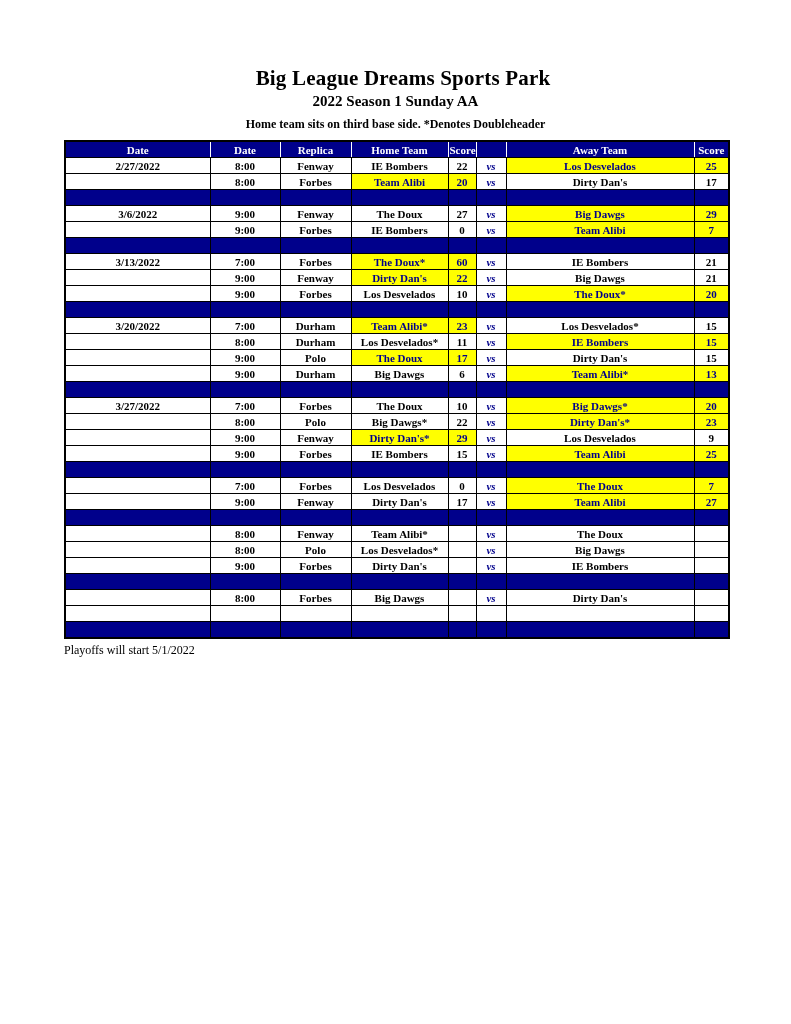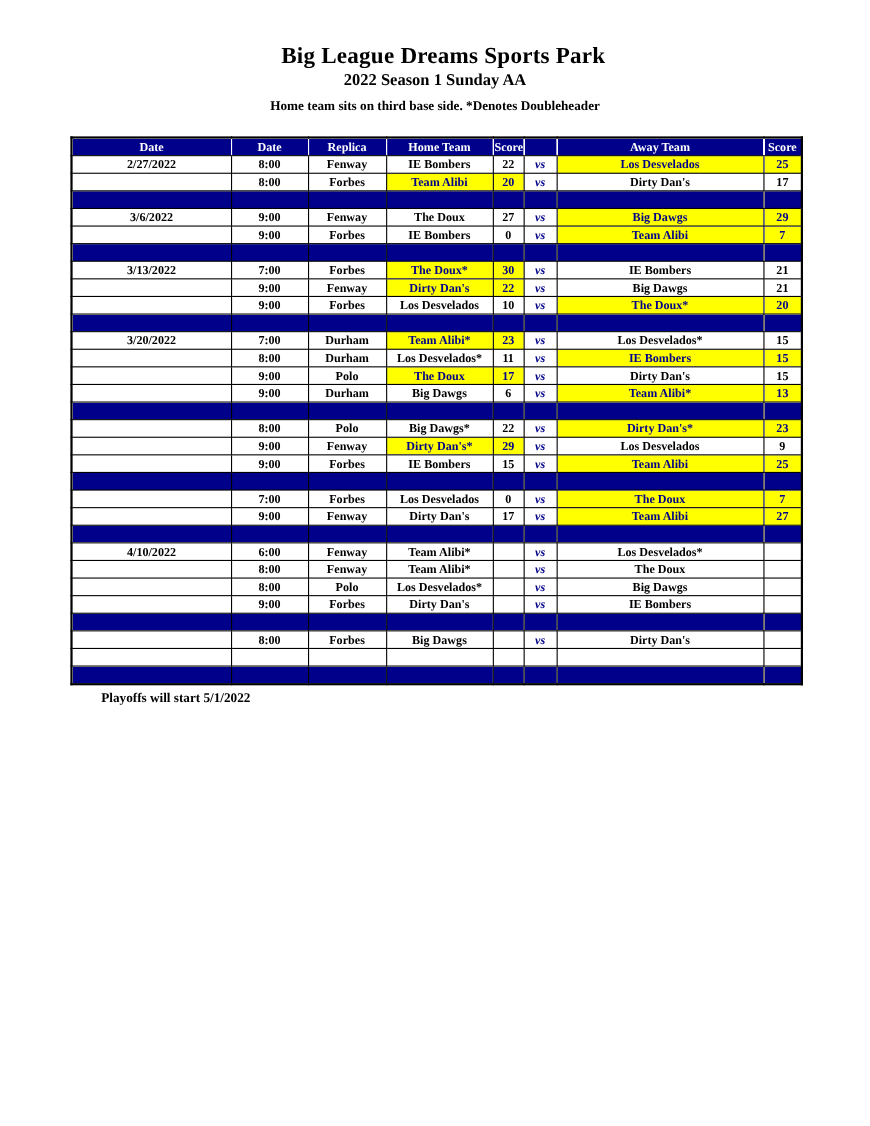--- a/index.html
+++ b/index.html
@@ -6,21 +6,21 @@
   body {
     width: 791px; height: 1024px;
     background: #ffffff;
     font-family: "Liberation Serif", serif;
     color: #000;
     overflow: hidden;
   }
   .doc { width: 791px; height: 1024px; position: relative; }
 
   .title {
-    margin-top: 38px;
+    margin-top: 66px;
     text-align: center;
     font-size: 21px;
     font-weight: bold;
     letter-spacing: 0.2px;
     padding-left: 15px;
   }
   .subtitle {
     margin-top: 2px;
     text-align: center;
     font-size: 15px;
@@ -28,21 +28,21 @@
   }
   .note {
     margin-top: 7px;
     text-align: center;
     font-size: 12px;
     font-weight: bold;
   }
 
   table.schedule {
     margin-left: 64px;
-    margin-top: 20px;
+    margin-top: 8px;
     border-collapse: collapse;
     table-layout: fixed;
     width: 664px;
     border: 2px solid #000;
   }
   table.schedule td, table.schedule th {
     border: 1px solid #000;
     height: 15px;
     padding: 0 1px;
     font-size: 11px;
@@ -59,24 +59,24 @@
     border-left: 1px solid #fff;
     border-right: 1px solid #fff;
     border-top: 1px solid #000;
     border-bottom: 1px solid #000;
   }
   td.hl { background: var(--yellow); color: var(--navy); }
   td.vs { font-style: italic; color: var(--navy); }
   tr.sep td { background: var(--navy); }
 
   .footer {
-    margin-left: 92px;
+    margin-left: 64px;
     margin-top: 4px;
     font-size: 12px;
-    font-weight: bold;
+    font-weight: normal;
   }
 </style>
 </head>
 <body>
 
 <div class="doc">
   <div class="title">Big League Dreams Sports Park</div>
   <div class="subtitle">2022 Season 1 Sunday AA</div>
   <div class="note">Home team sits on third base side.  *Denotes Doubleheader</div>
 
@@ -162,21 +162,21 @@
           <td></td>
           <td></td>
           <td></td>
           <td></td>
         </tr>
         <tr>
           <td>3/13/2022</td>
           <td>7:00</td>
           <td>Forbes</td>
           <td class="hl">The Doux*</td>
-          <td class="hl">30</td>
+          <td class="hl">60</td>
           <td class="vs">vs</td>
           <td>IE Bombers</td>
           <td>21</td>
         </tr>
         <tr>
           <td></td>
           <td>9:00</td>
           <td>Fenway</td>
           <td class="hl">Dirty Dan's</td>
           <td class="hl">22</td>
@@ -248,20 +248,30 @@
           <td></td>
           <td></td>
           <td></td>
           <td></td>
           <td></td>
           <td></td>
           <td></td>
           <td></td>
         </tr>
         <tr>
+          <td>3/27/2022</td>
+          <td>7:00</td>
+          <td>Forbes</td>
+          <td>The Doux</td>
+          <td>10</td>
+          <td class="vs">vs</td>
+          <td class="hl">Big Dawgs*</td>
+          <td class="hl">20</td>
+        </tr>
+        <tr>
           <td></td>
           <td>8:00</td>
           <td>Polo</td>
           <td>Big Dawgs*</td>
           <td>22</td>
           <td class="vs">vs</td>
           <td class="hl">Dirty Dan's*</td>
           <td class="hl">23</td>
         </tr>
         <tr>
@@ -318,30 +328,20 @@
           <td></td>
           <td></td>
           <td></td>
           <td></td>
           <td></td>
           <td></td>
           <td></td>
           <td></td>
         </tr>
         <tr>
-          <td>4/10/2022</td>
-          <td>6:00</td>
-          <td>Fenway</td>
-          <td>Team Alibi*</td>
-          <td></td>
-          <td class="vs">vs</td>
-          <td>Los Desvelados*</td>
-          <td></td>
-        </tr>
-        <tr>
           <td></td>
           <td>8:00</td>
           <td>Fenway</td>
           <td>Team Alibi*</td>
           <td></td>
           <td class="vs">vs</td>
           <td>The Doux</td>
           <td></td>
         </tr>
         <tr>

